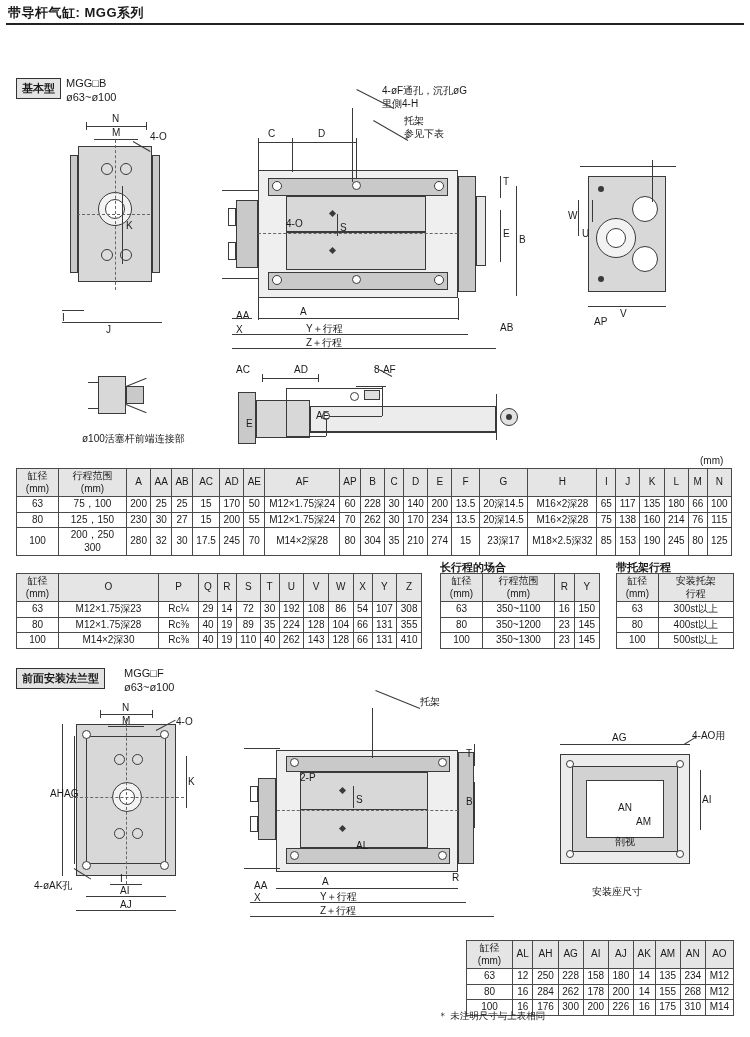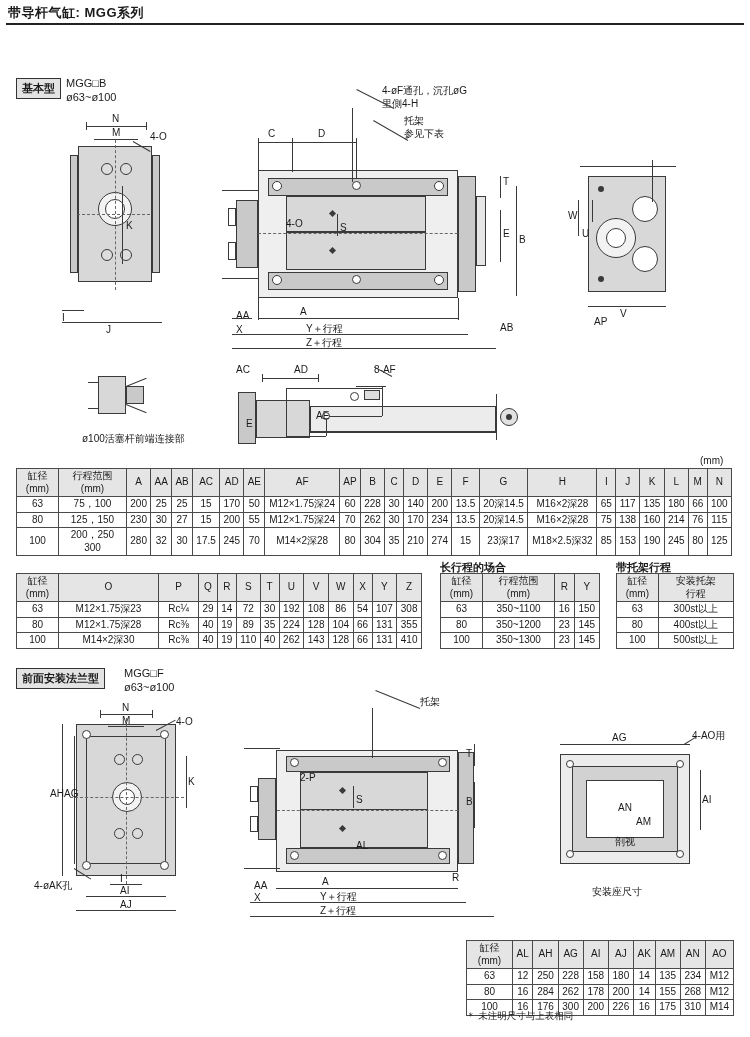--- a/index.html
+++ b/index.html
@@ -654,15 +654,15 @@
         <td>300</td>
         <td>200</td>
         <td>226</td>
         <td>16</td>
         <td>175</td>
         <td>310</td>
         <td>M14</td>
       </tr>
     </tbody>
   </table>
-  <div class="footnote" style="left:466px; top:1010px;">＊ 未注明尺寸与上表相同</div>
+  <div class="footnote" style="left:438px; top:1010px;">＊ 未注明尺寸与上表相同</div>
 
 </div>
 
 </body></html>

